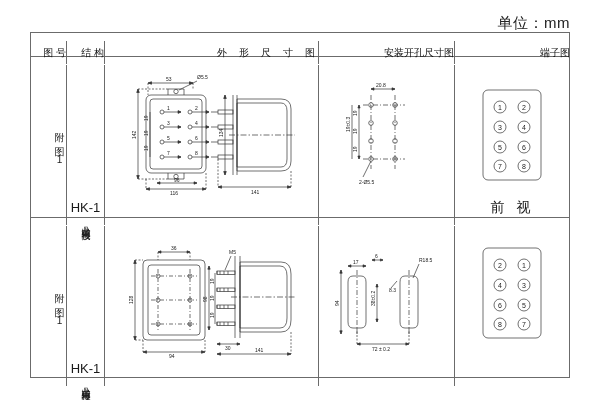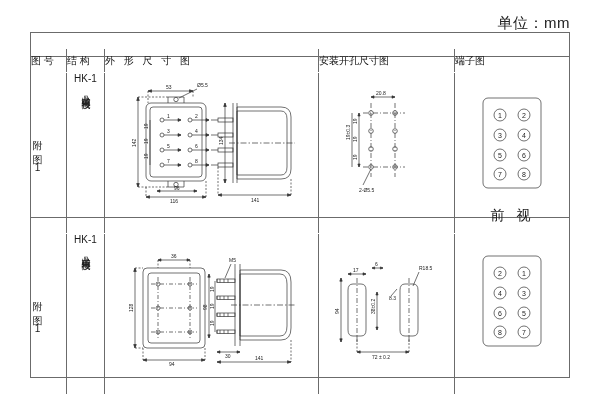--- a/index.html
+++ b/index.html
@@ -23,44 +23,44 @@
     position: absolute; left: 30px; top: 32px;
     width: 540px; height: 346px;
     border: 1px solid #6b6b6b;
   }
   .row { position: absolute; left: 0; width: 100%; }
   .row-head { top: 0; height: 24px; border-bottom: 1px solid #6b6b6b; }
   .row-1 { top: 24px; height: 161px; border-bottom: 1px solid #6b6b6b; }
   .row-2 { top: 185px; height: 160px; }
 
   .cell {
-    position: absolute; top: 16px; height: 100%;
+    position: absolute; top: 8px; height: 100%;
     border-right: 1px solid #6b6b6b;
-    display: flex; align-items: center; justify-content: flex-start;
+    display: flex; align-items: center; justify-content: flex-end;
   }
   .c0 { left: 0; width: 36px; }
   .c1 { left: 36px; width: 38px; }
   .c2 { left: 74px; width: 214px; }
   .c3 { left: 288px; width: 136px; }
   .c4 { left: 424px; width: 115px; border-right: none; }
 
   .hdr { font-size: 10px; color: #111; }
-  .hdr.spaced { letter-spacing: 3px; }
+  .hdr.spaced { letter-spacing: 3px; font-family: Liberation Mono, monospace; }
 
   .vtext {
     writing-mode: vertical-rl;
     text-orientation: upright;
     font-size: 10px;
     line-height: 13px;
     letter-spacing: 2px;
   }
   .vtext.small { font-size: 9px; letter-spacing: 1px; }
 
   .struct-cell { flex-direction: column; gap: 4px; }
-  .struct-name { font-size: 10px; }
+  .struct-name { font-size: 13px; }
 
   .diagram { position: relative; width: 100%; height: 100%; }
   svg { display: block; }
   .svgwrap { position: absolute; left: 0; top: 0; }
 
   .term-caption {
     position: absolute; bottom: 8px; left: 0; width: 100%;
     text-align: center; font-size: 14px; letter-spacing: 4px;
   }
 </style>

